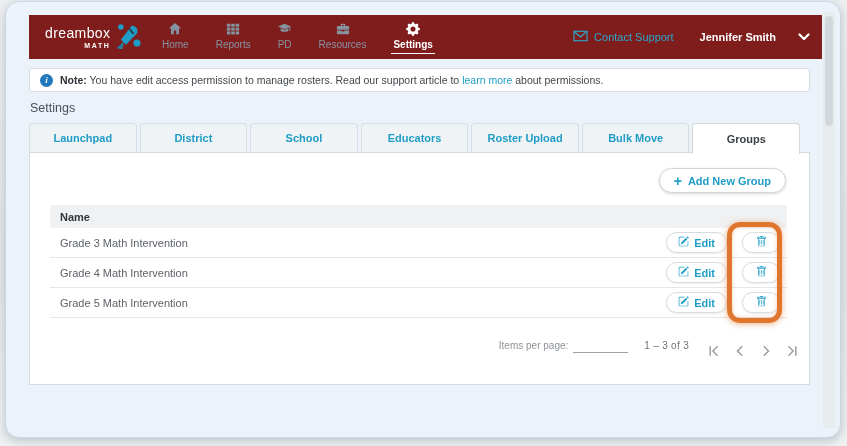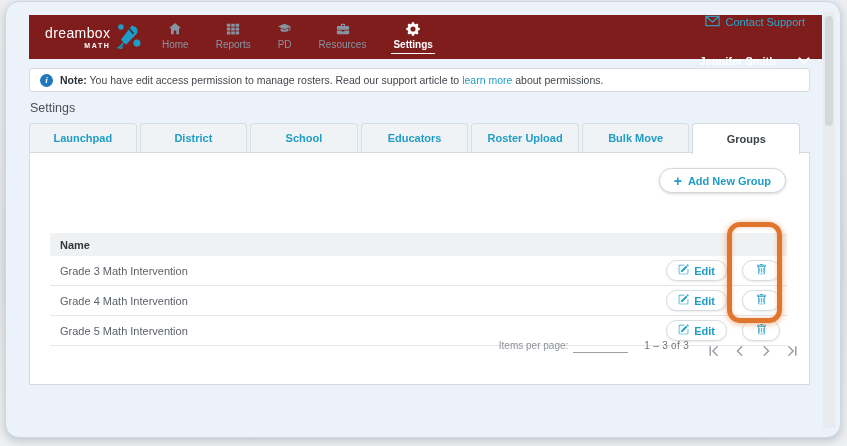--- a/index.html
+++ b/index.html
@@ -14,21 +14,21 @@
   .logo { display:flex; align-items:center; gap:5px; margin-left:16px; cursor:pointer; }
   .brand-text { text-align:right; line-height:1; color:#fff; }
   .brand-name { font-size:14px; letter-spacing:.4px; }
   .brand-sub { font-size:7px; font-weight:bold; letter-spacing:1.6px; margin-top:2px; }
   .nav-items { position:absolute; left:124px; top:0; height:100%; display:flex; align-items:center; gap:9px;text-align:right; }
   .nav-item { display:flex; flex-direction:column; align-items:center; gap:3px; color:#8694a1; padding:2px 7px 0; cursor:pointer; }
   .nav-item svg { display:block; }
   .nav-label { font-size:10px; padding:0 2px 3px; border-bottom:1.5px solid transparent; }
   .nav-item.active { color:#fff; }
   .nav-item.active .nav-label { font-weight:bold; border-bottom-color:#fff; }
-  .nav-right { position:absolute; right:12px; top:0; height:100%; display:flex; align-items:center; gap:26px;flex-direction:column; }
+  .nav-right { position:absolute; right:12px; top:0; height:100%; display:flex; align-items:center; gap:26px; }
   .contact { display:flex; align-items:center; gap:6px; color:#2aa9cb; font-size:11px; cursor:pointer; }
   .user { display:flex; align-items:center; gap:22px; color:#fff; font-size:11px; font-weight:bold; cursor:pointer; }
 
   
   .note-banner { position:absolute; left:23px; top:66px; width:781px; height:24px; background:#fff; border:1px solid #d7dce1; border-radius:3px; display:flex; align-items:center; gap:7px; padding:0 10px; font-size:10.5px; color:#41474d; }
   .info-icon { flex:0 0 auto; width:13px; height:13px; border-radius:50%; background:#2077bb; color:#fff; font:italic bold 9px "Liberation Serif", serif; display:flex; align-items:center; justify-content:center; }
   .note-text b { color:#2b3036; }
   .note-link { color:#1f9dc6; cursor:pointer; }
 
   .page-title { position:absolute; left:24px; top:99px; font-size:12.5px; color:#4b5157; }
@@ -36,21 +36,21 @@
   
   .tabs { position:absolute; left:23px; top:121px; width:771px; height:36px; display:flex; gap:3px; z-index:3; }
   .tab { flex:1; height:29px; background:#f0f3f5; border:1px solid #d8dde2; border-bottom:none; border-radius:4px 4px 0 0; color:#1f9dc6; font-size:11px; font-weight:bold; display:flex; align-items:center; justify-content:center; cursor:pointer; }
   .tab.active { background:#fff; color:#3d4247; height:31px; border-color:#d2d8dd; }
 
   
   .panel { position:absolute; left:23px; top:150px; width:781px; height:233px; background:#fff; border:1px solid #d5dadf; z-index:2; }
   .add-btn { position:absolute; right:23px; top:15px; height:25px; padding:0 14px; background:#fff; border:1px solid #d1d6db; border-radius:13px; box-shadow:0 1px 3px rgba(0,0,0,.16); color:#1f9dc6; font-size:11px; font-weight:bold; display:flex; align-items:center; gap:6px; cursor:pointer; }
   .add-btn .plus { font-size:14px; line-height:1; }
 
-  .gtable { position:absolute; left:20px; right:22px; top:52px;margin-top:28px; }
+  .gtable { position:absolute; left:20px; right:22px; top:52px; }
   .thead { height:23px; background:#f0f1f2; border-radius:2px; display:flex; align-items:center; padding:0 10px; font-size:11px; font-weight:bold; color:#33383d; }
   .trow { height:30px; display:flex; align-items:center; padding:0 7px 0 10px; border-bottom:1px solid #e4e6e8;justify-content:flex-end; }
   .trow .gname { flex:1; font-size:11px; color:#5d6268; }
   .edit-btn { height:21px; padding:0 11px; background:#fff; border:1px solid #d8dce0; border-radius:11px; box-shadow:0 1px 2px rgba(0,0,0,.08); color:#1f9dc6; font-size:11px; font-weight:bold; display:flex; align-items:center; gap:5px; cursor:pointer; }
   .del-btn { width:38px; height:21px; margin-left:15px; background:#fff; border:1px solid #d8dce0; border-radius:11px; box-shadow:0 1px 2px rgba(0,0,0,.08); color:#1f9dc6; display:flex; align-items:center; justify-content:center; cursor:pointer; }
 
   .pagination { position:absolute; right:7px; top:187px; display:flex; align-items:flex-start; font-size:10px; color:#8d9298; }
   .ipp-input { width:55px; margin-left:5px; border:none; border-bottom:1px solid #9aa0a6; background:transparent; height:13px; font-size:10px; }
   .range { margin-left:16px; color:#6f7479; letter-spacing:.3px; }
   .pg-btns { display:flex; margin-left:14px; gap:5px; }

